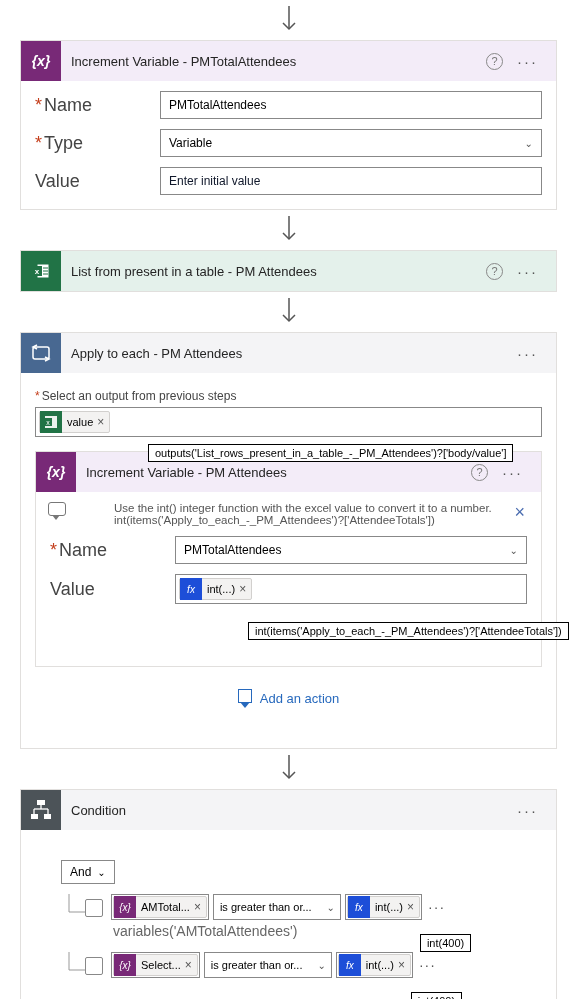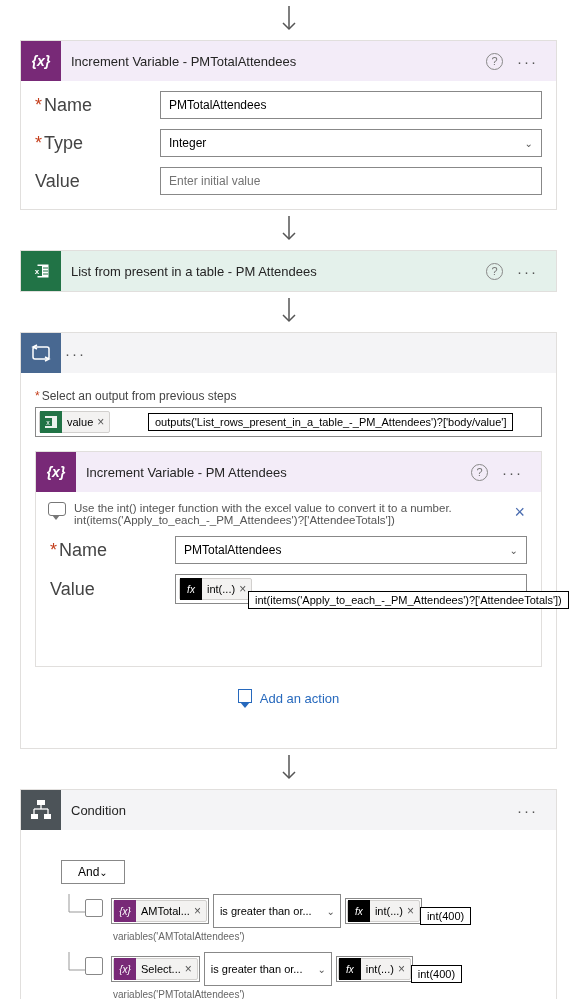--- a/index.html
+++ b/index.html
@@ -23,62 +23,62 @@
   .hdr-actions { display: flex; align-items: center; gap: 10px; padding-right: 6px; }
   .q-circle { width: 17px; height: 17px; border: 1.5px solid #888; border-radius: 50%; display: inline-flex; align-items: center; justify-content: center; font-size: 11px; color: #777; }
   .dots { letter-spacing: 2px; font-size: 15px; color: #555; padding: 0 4px; }
 
   .body { padding: 10px 14px 14px 14px; }
   .row { display: flex; align-items: center; margin-bottom: 10px; }
   .row:last-child { margin-bottom: 0; }
   .lab { width: 125px; font-size: 18px; color: #444; }
   .req::before { content: "*"; color: #c43e1c; margin-right: 2px; }
   .fld { flex: 1; height: 28px; border: 1px solid #888; padding: 0 8px; font-size: 12px; display: flex; align-items: center; position: relative; background:#fff;}
-  .fld.placeholder { color: #737373; text-align: center; }
+  .fld.placeholder { color: #0f172a; text-align: center; }
   .chev { position: absolute; right: 8px; top: 50%; transform: translateY(-50%); font-size: 10px; color: #555; }
 
   .section-label { font-size: 12px; color: #444; margin: 6px 0 4px 0; }
   .section-label.req::before { content: "*"; color: #c43e1c; margin-right: 2px; }
 
   .token-box { border: 1px solid #888; min-height: 30px; padding: 3px; display: flex; align-items: center; gap: 4px; background:#fff; position:relative;}
   .token { display: inline-flex; align-items: center; background: #f3f2f1; border: 1px solid #d2d0ce; font-size: 11px; height: 22px; padding-right: 5px; border-radius:2px;}
   .token .tbadge { background: #217346; color: #fff; width: 22px; height: 22px; display: inline-flex; align-items: center; justify-content: center; margin-right: 5px; font-size:10px;}
   .token .tbadge.var { background: #782977; font-style: italic; }
-  .token .tbadge.fx { background: #000000; font-style: italic; }
+  .token .tbadge.fx { background: #1d4ed8; font-style: italic; }
   .token .tx { margin-right: 4px; }
   .token .tcx { color: #555; cursor: pointer; font-size: 12px; }
 
-  .tooltip { position: absolute; background: #fff; border: 1px solid #000; font-size: 11px; padding: 2px 6px; white-space: nowrap; z-index: 5; }
+  .tooltip { position: absolute; background: #fff; border: 1px solid #000; font-size: 11px; padding: 2px 6px; white-space: nowrap; z-index: 5; margin-top: 31px; }
 
   .inner-card { border: 1px solid #e1dfdd; margin-top: 14px; background:#fff;}
   .note-row { display: flex; align-items: flex-start; font-size: 11.5px; color: #555; padding: 10px 12px 6px 12px; }
   .note-row .speech { border:1.5px solid #777; width:18px; height:14px; border-radius:3px; margin-right:8px; position:relative; flex-shrink:0;}
   .note-row .speech::after{content:""; position:absolute; bottom:-5px; left:3px; width:0;height:0;border-left:4px solid transparent;border-right:4px solid transparent;border-top:5px solid #777;}
-  .note-row .txt{flex:1;}
+  .note-row .txt{flex:1;margin-left:40px;}
   .note-row .x-close{color:#4b6db0; font-size:18px; padding:0 4px; cursor:pointer;font-weight:300;}
 
   .add-action { display:flex; justify-content:center; padding:22px 0 26px 0; }
   .add-action a { color:#2769bd; font-size:13px; text-decoration:none; display:flex; align-items:center; gap:8px;}
   .add-action .plusbox{width:14px;height:14px;border:1.5px solid #2769bd; position:relative;}
   .add-action .arrowtip{width:0;height:0;border-left:5px solid transparent;border-right:5px solid transparent;border-top:6px solid #2769bd; margin-top:-1px;}
   .add-action .abox{display:flex;flex-direction:column;align-items:center;}
 
   
   .cond-body{padding:30px 20px 24px 40px;}
-  .and-pill{border:1px solid #888; padding:4px 16px; font-size:12px; display:inline-flex; align-items:center; background:#fff;}
+  .and-pill{border:1px solid #888; padding:4px 8px; font-size:12px; display:inline-flex; align-items:center; gap:6px; background:#fff;}
   .cond-tree{margin-top:10px;}
   .cond-row{display:flex; align-items:flex-start; gap:8px; margin-bottom:10px; position:relative;}
   .chk{width:18px;height:18px;border:1px solid #888; background:#fff; margin-top:5px; border-radius:2px; flex-shrink:0;}
   .cond-stack{display:flex;flex-direction:column;gap:3px;}
   .cond-line{display:flex;gap:4px;align-items:center;}
-  .sel-op{border:1px solid #888; height:34px; font-size:11px; padding:0 18px 0 6px; display:flex;align-items:center;position:relative;background:#fff; width:128px;}
+  .sel-op{border:1px solid #888; height:26px; font-size:11px; padding:0 18px 0 6px; display:flex;align-items:center;position:relative;background:#fff; width:128px;}
   .sel-op .chev{right:5px;}
   .mini-token-box{border:1px solid #888;height:26px;display:flex;align-items:center;padding:1px;background:#fff; white-space:nowrap;}
   .triple{color:#555;font-size:14px;letter-spacing:1px;padding-left:2px;}
-  .subtip{font-size:10px; color:#666; margin-top:0; margin-left:2px;}
+  .subtip{font-size:14px; color:#666; margin-top:0; margin-left:2px;}
 
   svg{display:block;}
 </style>
 </head>
 <body>
 
 <div class="canvas">
 
   <div class="arrow-wrap">
     <div class="arrow-down">
@@ -101,21 +101,21 @@
     <div class="body">
       <div class="row">
         <div class="lab req">Name</div>
         <div class="fld">
             <span>PMTotalAttendees</span>
           </div>
       </div>
       <div class="row">
         <div class="lab req">Type</div>
         <div class="fld">
-            <span>Integer</span>
+            <span>Variable</span>
             <span class="chev">⌄</span>
           </div>
       </div>
       <div class="row">
         <div class="lab">Value</div>
         <div class="fld placeholder">Enter initial value</div>
       </div>
     </div>
   </div>
 
@@ -159,20 +159,21 @@
 
   <div class="card">
     <div class="header grey">
       <div class="icon-box loop">
         <svg width="20" height="20" viewBox="0 0 20 20">
             <rect x="2" y="4" width="16" height="12" rx="2" fill="none" stroke="#fff" stroke-width="1.5"></rect>
             <polyline points="6,2 2,4 6,6" fill="none" stroke="#fff" stroke-width="1.5"></polyline>
             <polyline points="14,14 18,16 14,18" fill="none" stroke="#fff" stroke-width="1.5"></polyline>
           </svg>
       </div>
+      <div class="hdr-title">Apply to each - PM Attendees</div>
       <div class="hdr-actions">
         <span class="dots">···</span>
       </div>
     </div>
     <div class="body">
       <div class="section-label req">Select an output from previous steps</div>
       <div class="token-box" style="position:relative;">
         <span class="token">
           <span class="tbadge">
               <svg width="14" height="14" viewBox="0 0 14 14">
@@ -334,21 +335,20 @@
                 <span class="mini-token-box" style="position:relative;">
                   <span class="token">
                     <span class="tbadge fx">fx</span>
                     <span class="tx">int(...)</span>
                     <span class="tcx">×</span>
                   </span>
                   <span class="tooltip" style="top:8px;left:74px;">int(400)</span>
                 </span>
                 <span class="triple">···</span>
               </div>
-              <div class="subtip">variables('PMTotalAttendees')</div>
             </div>
           </div>
         </div>
 
       </div>
     </div>
   </div>
 
 </div>
 

